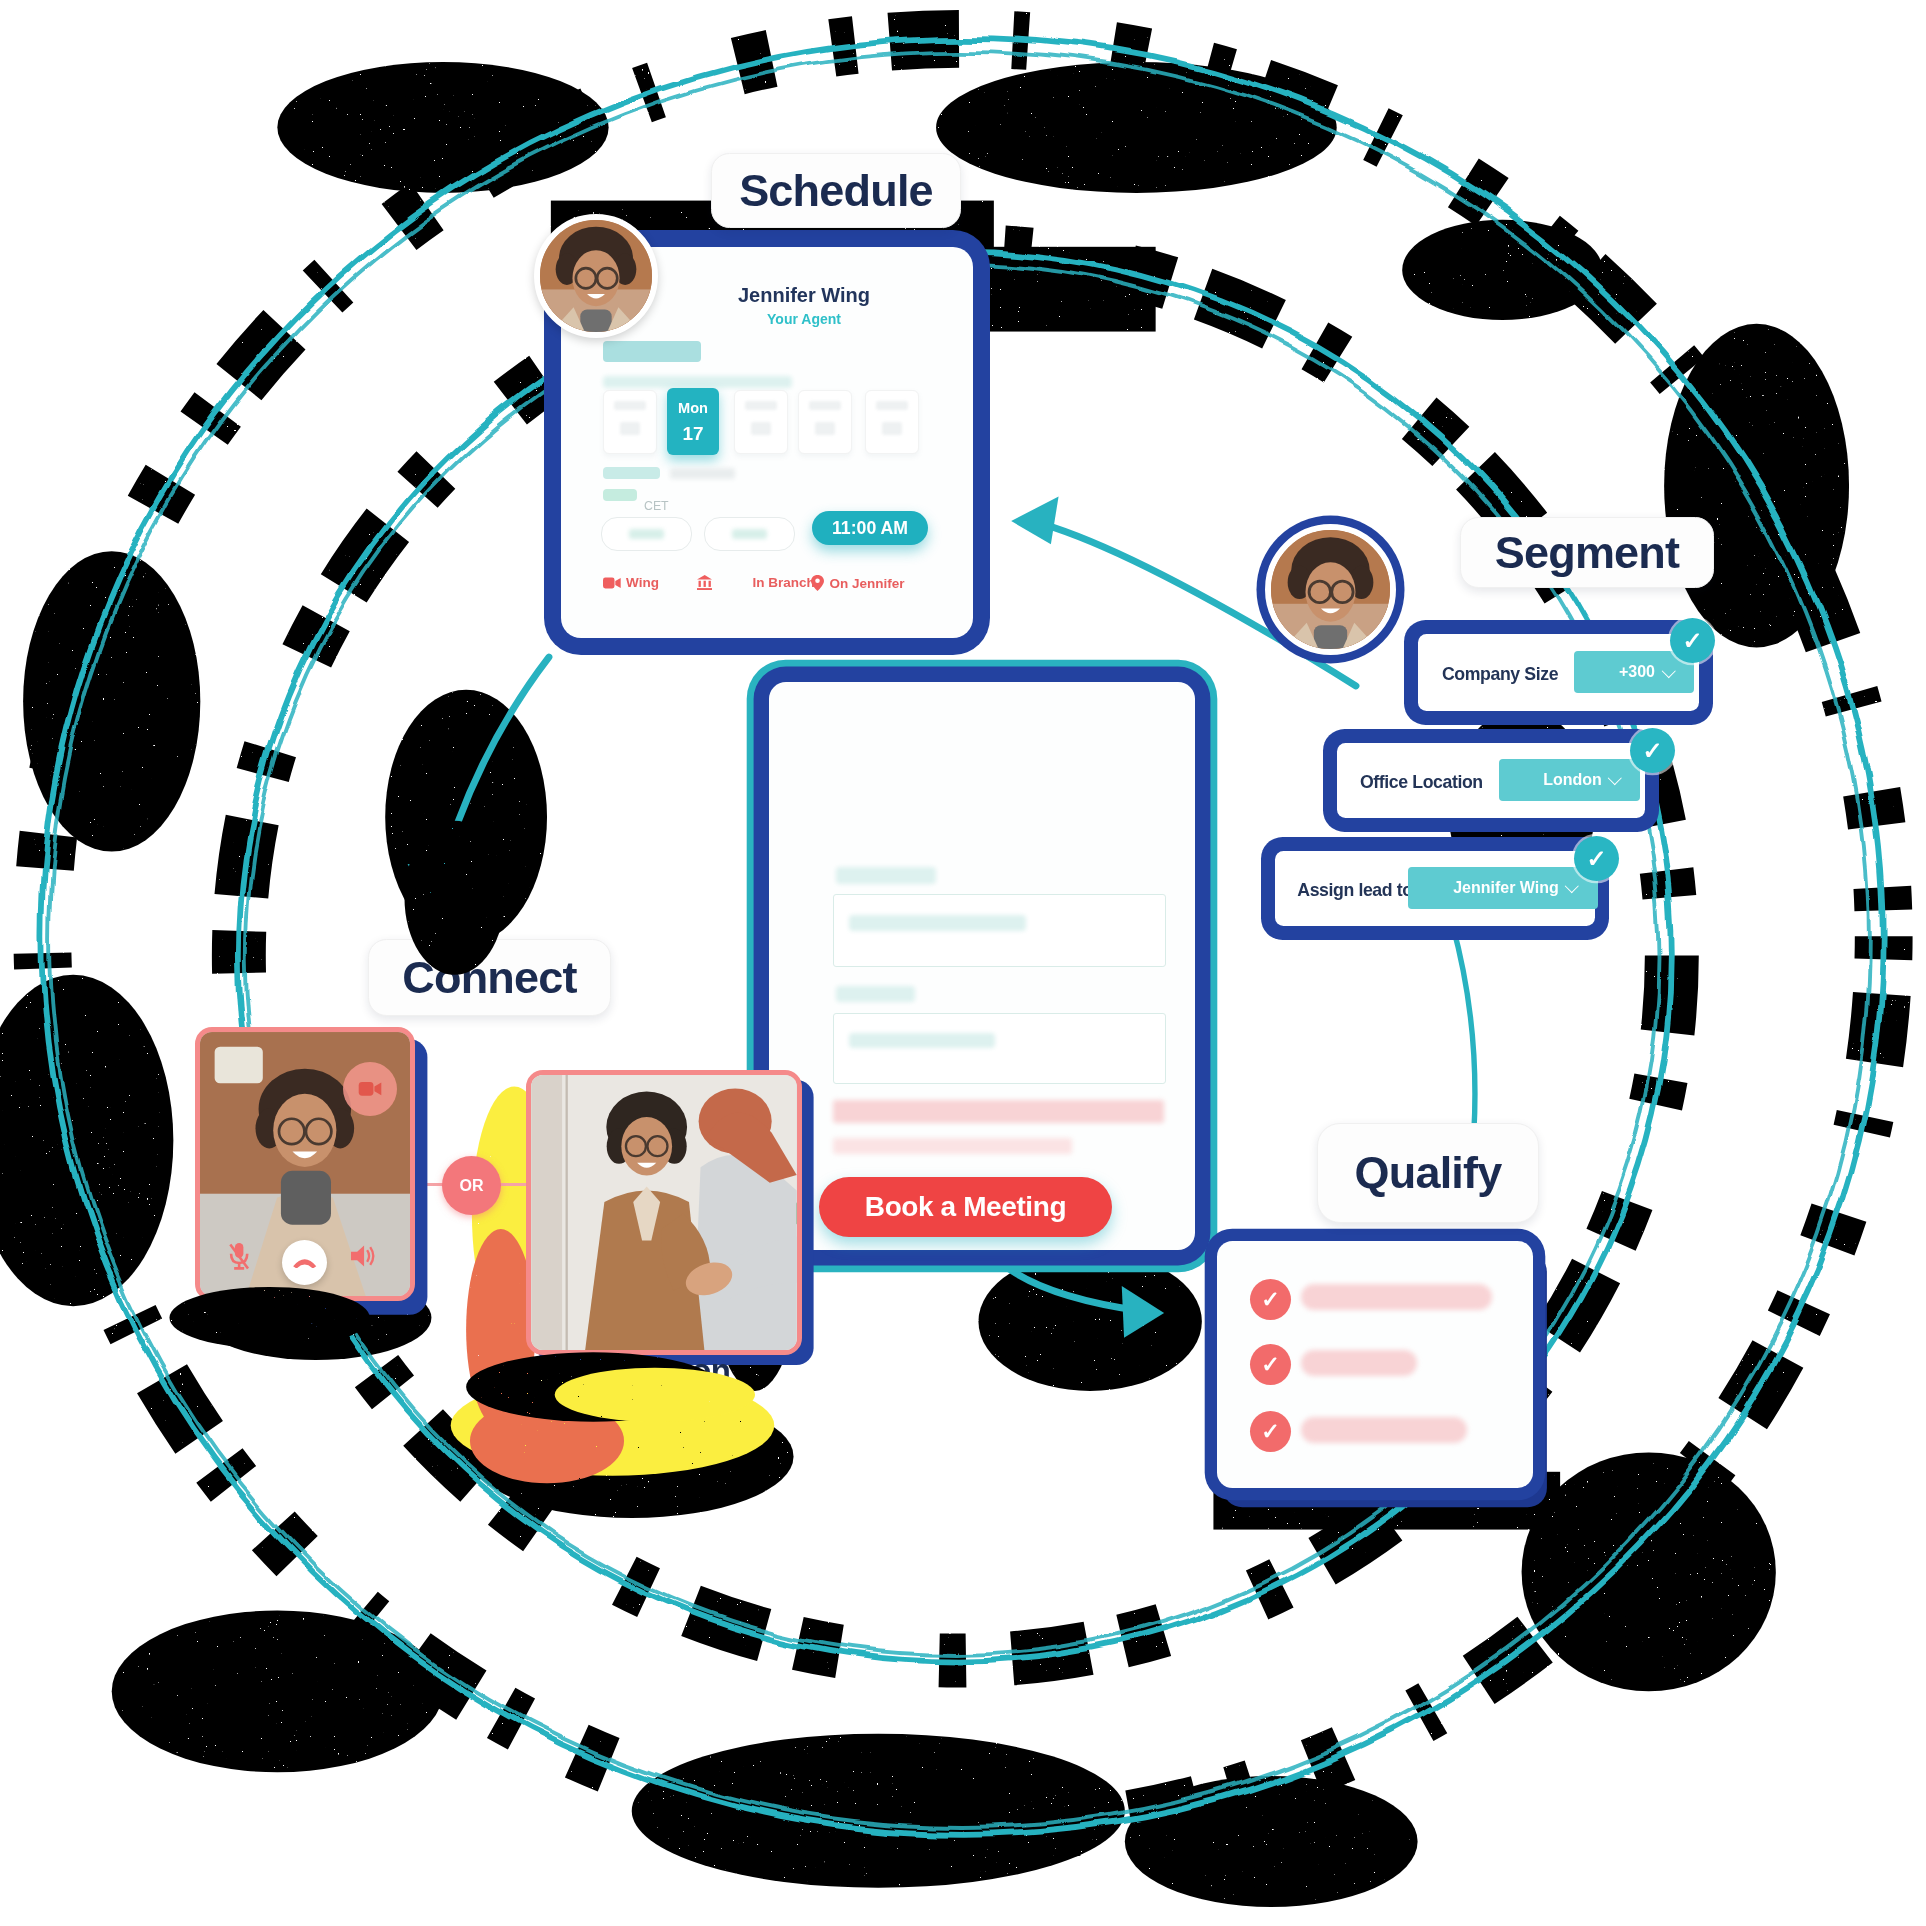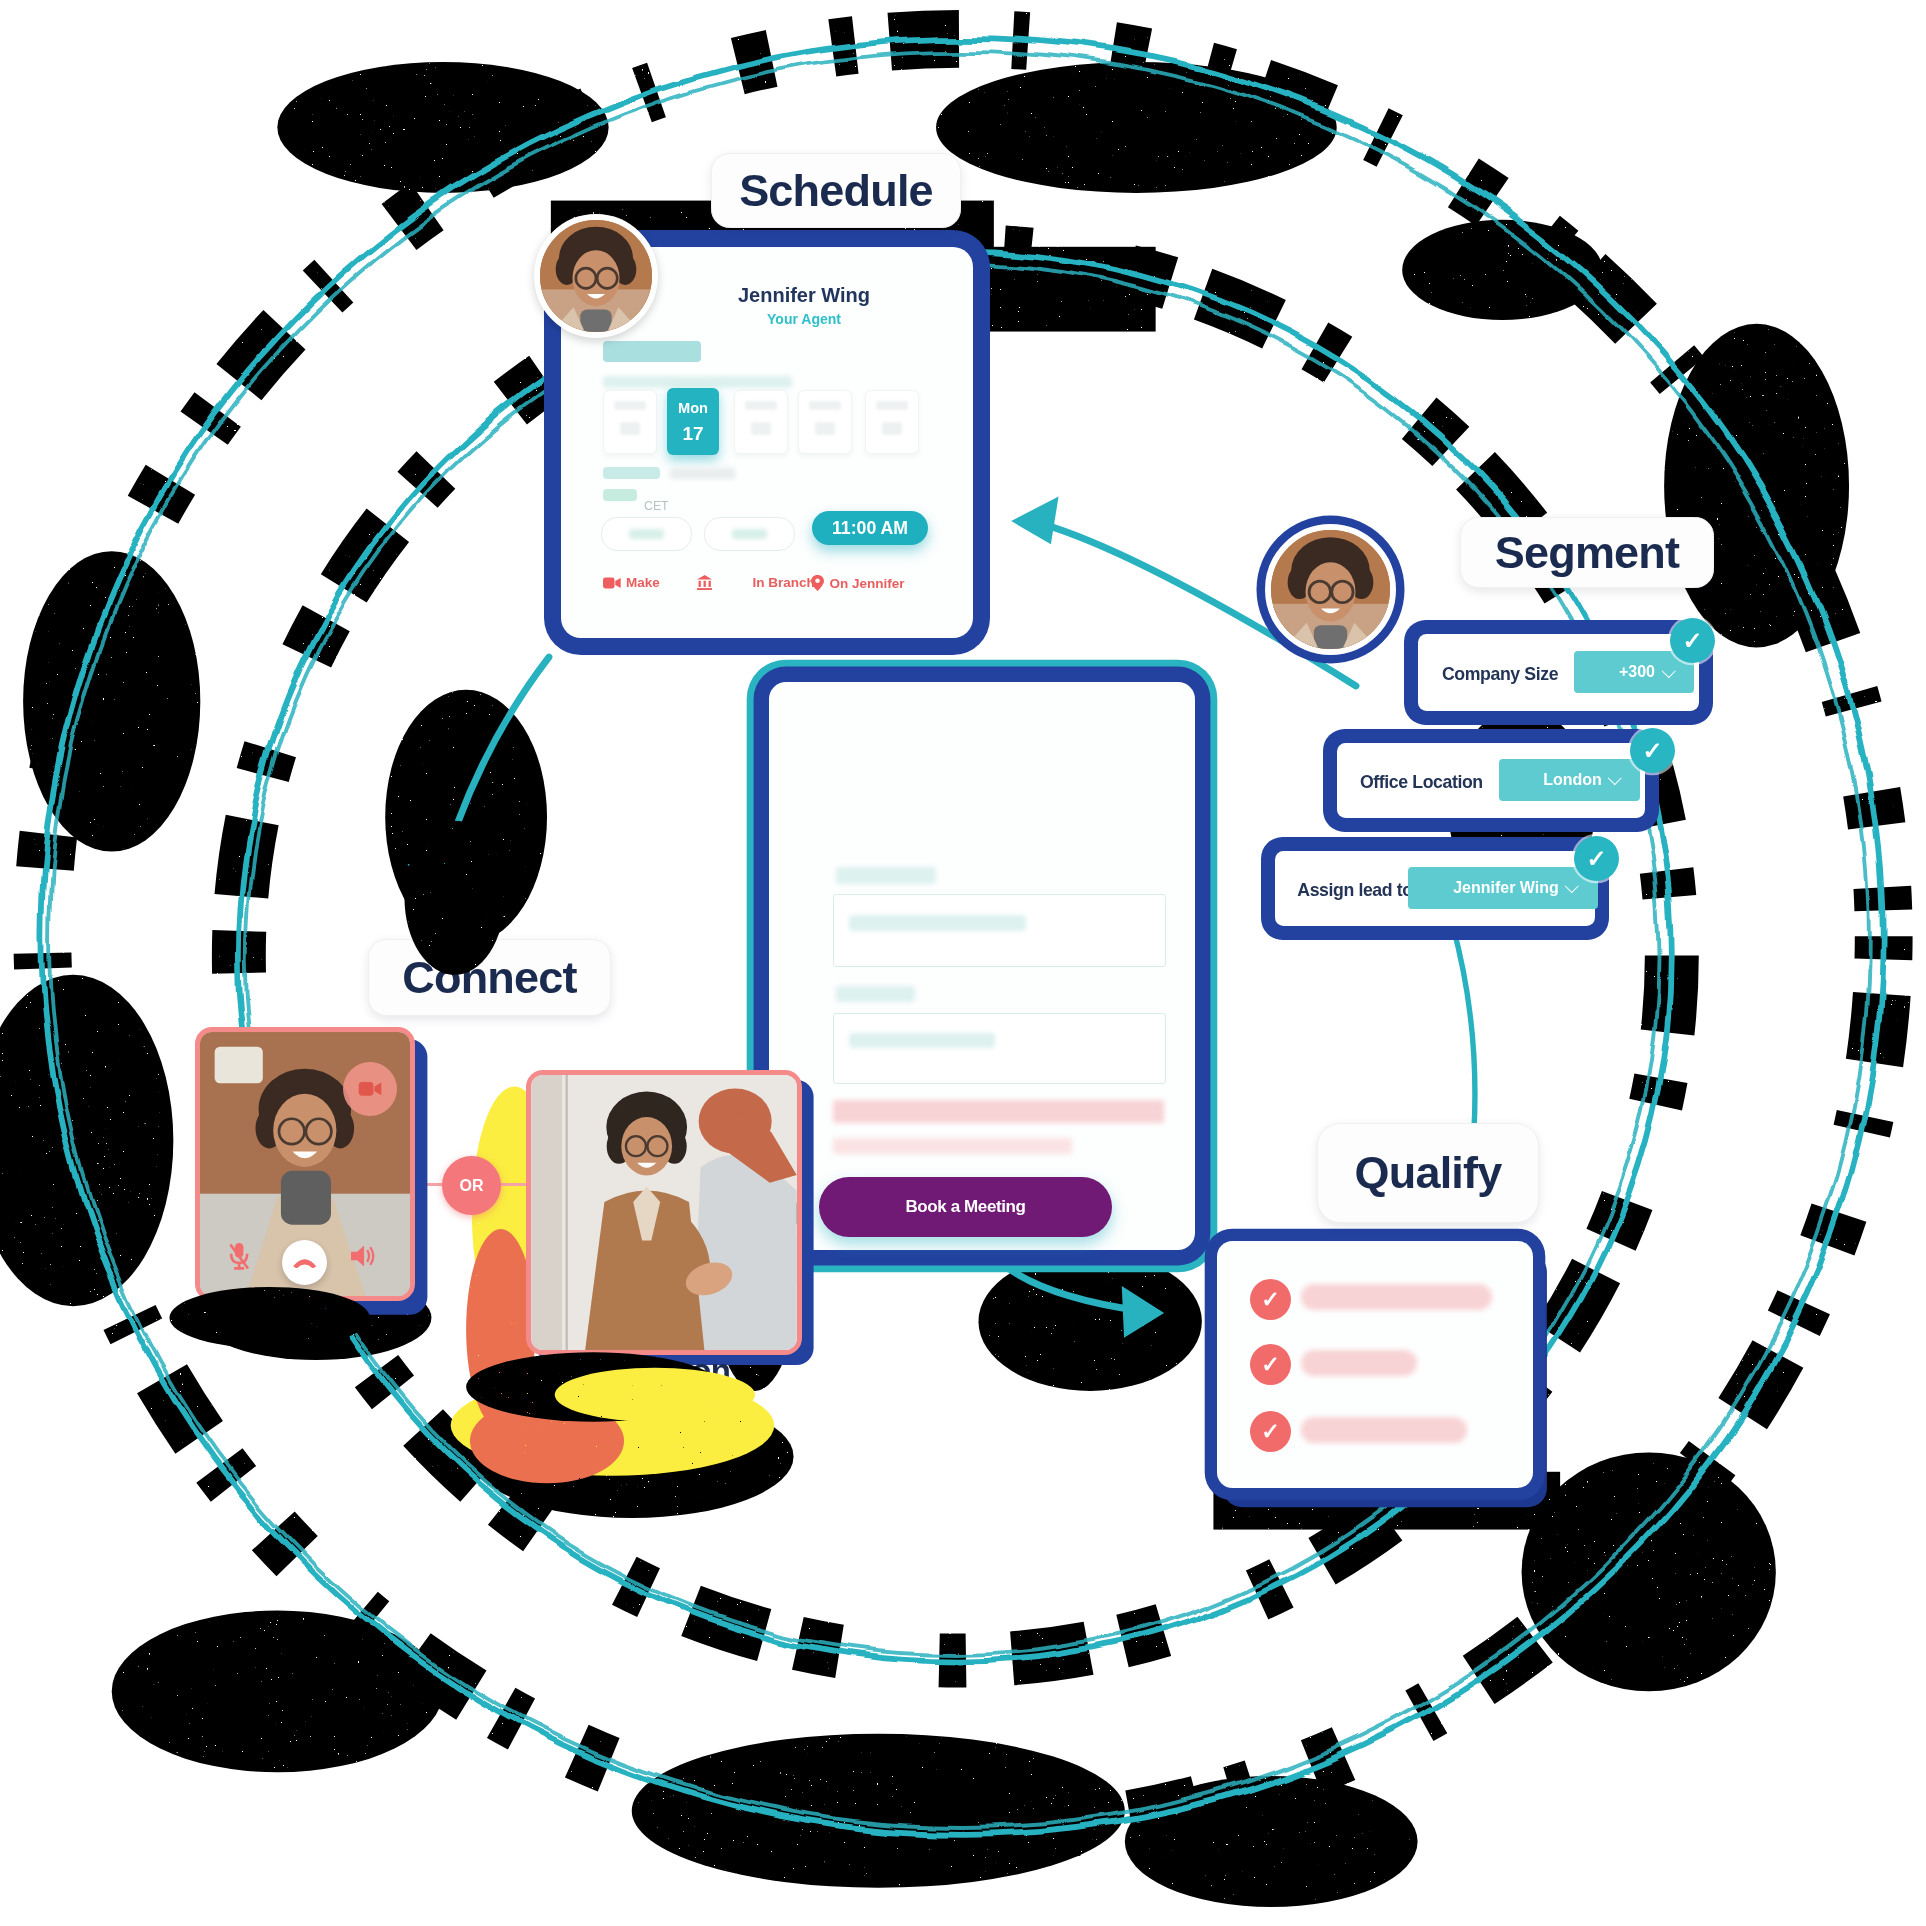--- a/index.html
+++ b/index.html
@@ -41,21 +41,21 @@
   .mtype{display:flex;align-items:center;gap:5.4px;color:#e85e5e;font-weight:bold;font-size:13.5px;}
   .mtype svg{display:block;}
 
   
   .appt-card{left:769px;top:682px;width:426px;height:568px;background:#fdfefe;border-radius:17px;
     box-shadow:0 0 0 15.4px #2342a0,0 0 0 22.3px #2ab3c0;z-index:3;}
   .appt-title{font-weight:bold;font-size:35px;color:#1a2b52;letter-spacing:-0.8px;text-align:center;}
   .input-box{border:1.2px solid #d9ece8;border-radius:3.1px;background:#fff;}
   .pink-bar{background:#f8d3d5;border-radius:3.1px;filter:blur(2.7px);}
   .pink-line{background:#fbe3e4;border-radius:3.1px;filter:blur(2.7px);}
-  .book-btn{border-radius:44px;background:#701a75;color:#fff;font-weight:bold;font-size:17px;
+  .book-btn{border-radius:44px;background:#ef4444;color:#fff;font-weight:bold;font-size:28px;
     border:none;box-shadow:0 7px 15.4px rgba(23,172,189,.4);letter-spacing:-0.4px;}
 
   
   .seg-row{background:#ffffff;border-radius:8.5px;box-shadow:0 0 0 14px #2342a0;z-index:3;}
   .seg-label{font-weight:bold;font-size:17.7px;color:#233457;letter-spacing:-0.4px;}
   .seg-value{background:#5ecbd1;border-radius:3.9px;color:#ffffff;font-weight:bold;font-size:16px;
     display:flex;align-items:center;justify-content:center;gap:8.5px;padding-left:24px;}
   .chev{width:8.5px;height:8.5px;border-right:1.9px solid #fff;border-bottom:1.9px solid #fff;
     transform:rotate(45deg);margin-top:-3.9px;}
   .check-badge{border-radius:50%;background:#29b6c3;color:#fff;font-weight:bold;z-index:4;
@@ -211,21 +211,21 @@
     </div>
   <div class="abs slot-sel flexc" style="left:251px;top:264px;">
     <span>11:00 AM</span>
   </div>
 
   <div class="abs mtype" style="left:42px;top:328px;">
     <svg width="17.7" height="14" viewBox="0 0 46 36">
       <rect x="0" y="4" width="30" height="28" rx="6" fill="#ef5e5e"></rect>
       <path d="M32 13 L46 5 L46 31 L32 23 Z" fill="#ef5e5e"></path>
     </svg>
-    <span>Make</span>
+    <span>Wing</span>
   </div>
   <div class="abs mtype" style="left:136px;top:328px;gap:40px;">
     <svg width="15.4" height="15.4" viewBox="0 0 40 40">
       <path d="M20 0 L40 12 L0 12 Z" fill="#ef5e5e"></path>
       <rect x="4" y="15" width="6" height="16" fill="#ef5e5e"></rect>
       <rect x="17" y="15" width="6" height="16" fill="#ef5e5e"></rect>
       <rect x="30" y="15" width="6" height="16" fill="#ef5e5e"></rect>
       <rect x="0" y="34" width="40" height="6" fill="#ef5e5e"></rect>
     </svg>
     <span>In Branch</span>

